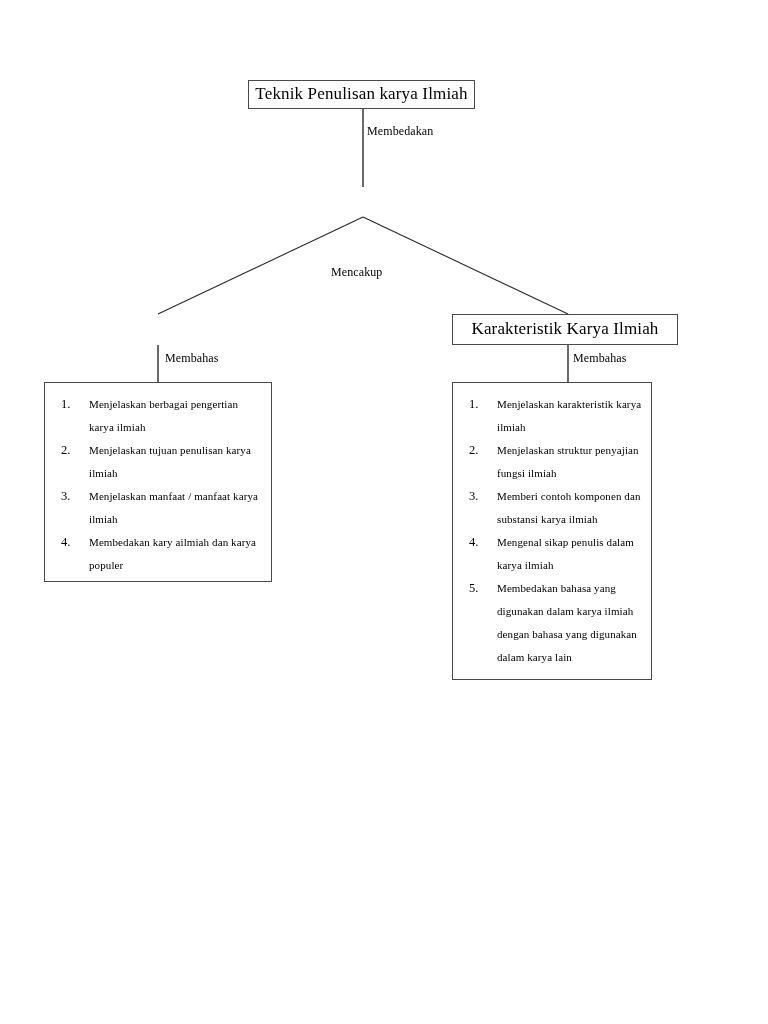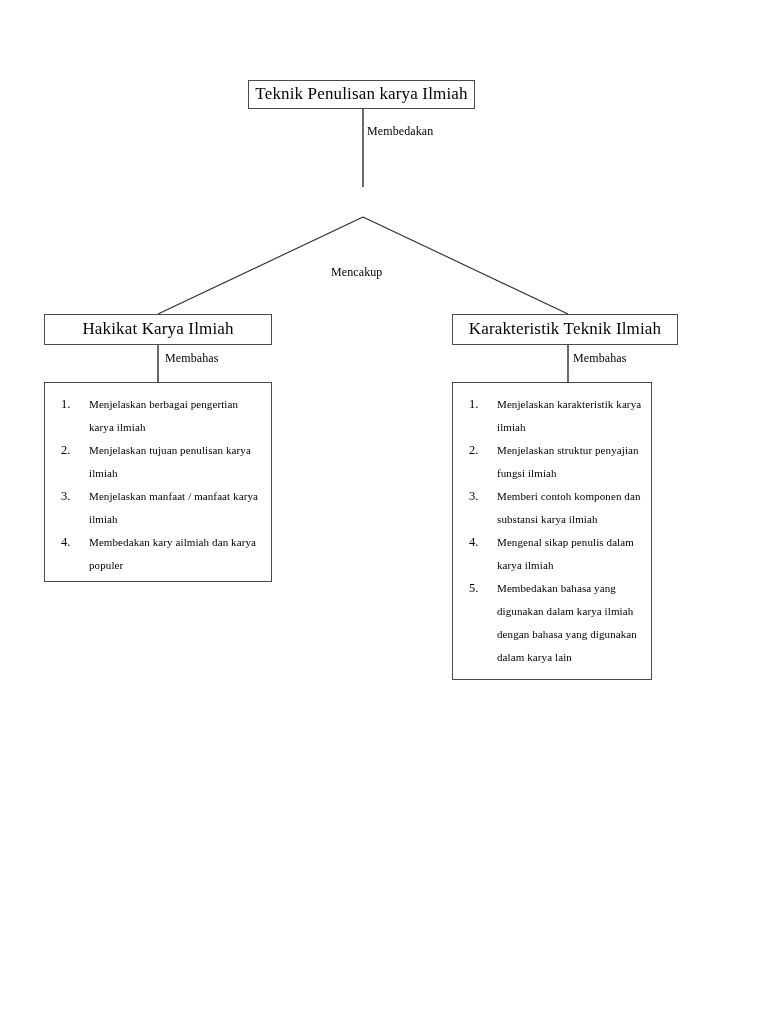--- a/index.html
+++ b/index.html
@@ -124,26 +124,23 @@
 
   <div class="node" id="node-root">
     <span class="node-label">Teknik Penulisan karya Ilmiah</span>
   </div>
 
   <div class="edge-label" id="label-menjelaskan">Membedakan</div>
 
 
   <div class="edge-label" id="label-mencakup">Mencakup</div>
 
-  <div class="node" id="node-hakikat">
-    <span class="node-label">Hakikat Karya Ilmiah</span>
-  </div>
 
   <div class="node" id="node-karakter">
-    <span class="node-label">Karakteristik Teknik Ilmiah</span>
+    <span class="node-label">Karakteristik Karya Ilmiah</span>
   </div>
 
   <div class="edge-label" id="label-membahas-l">Membahas</div>
 
   <div class="edge-label" id="label-membahas-r">Membahas</div>
 
   <div class="listbox" id="list-hakikat">
     <ol>
         <li>Menjelaskan berbagai pengertian karya ilmiah</li>
         <li>Menjelaskan tujuan penulisan karya ilmiah</li>

